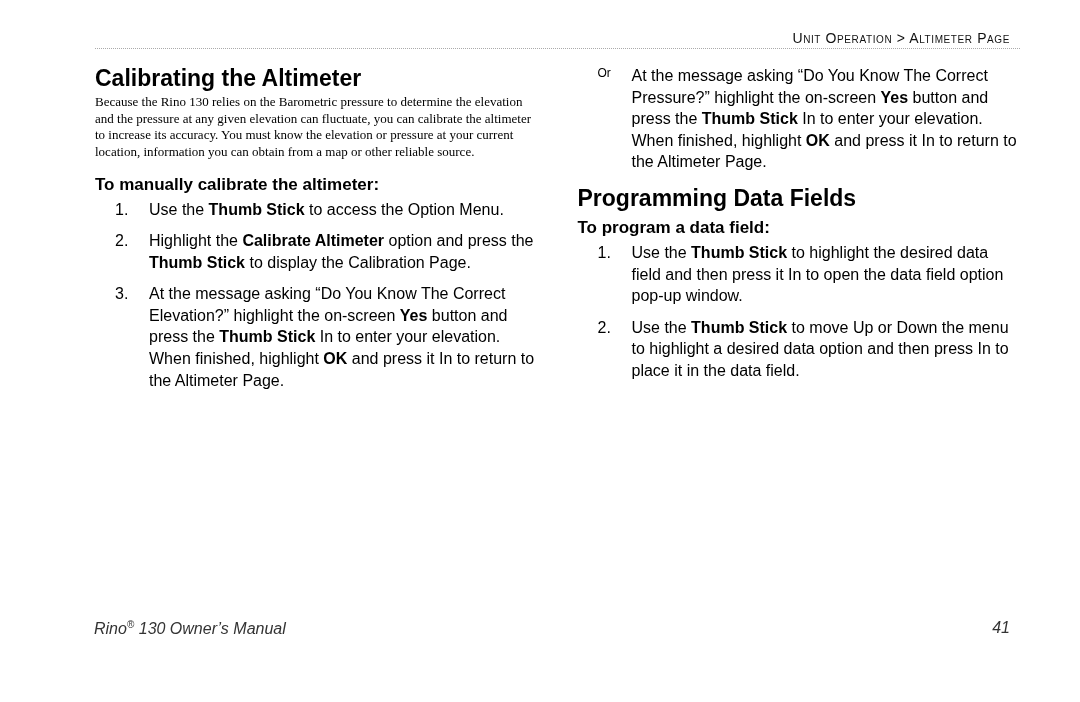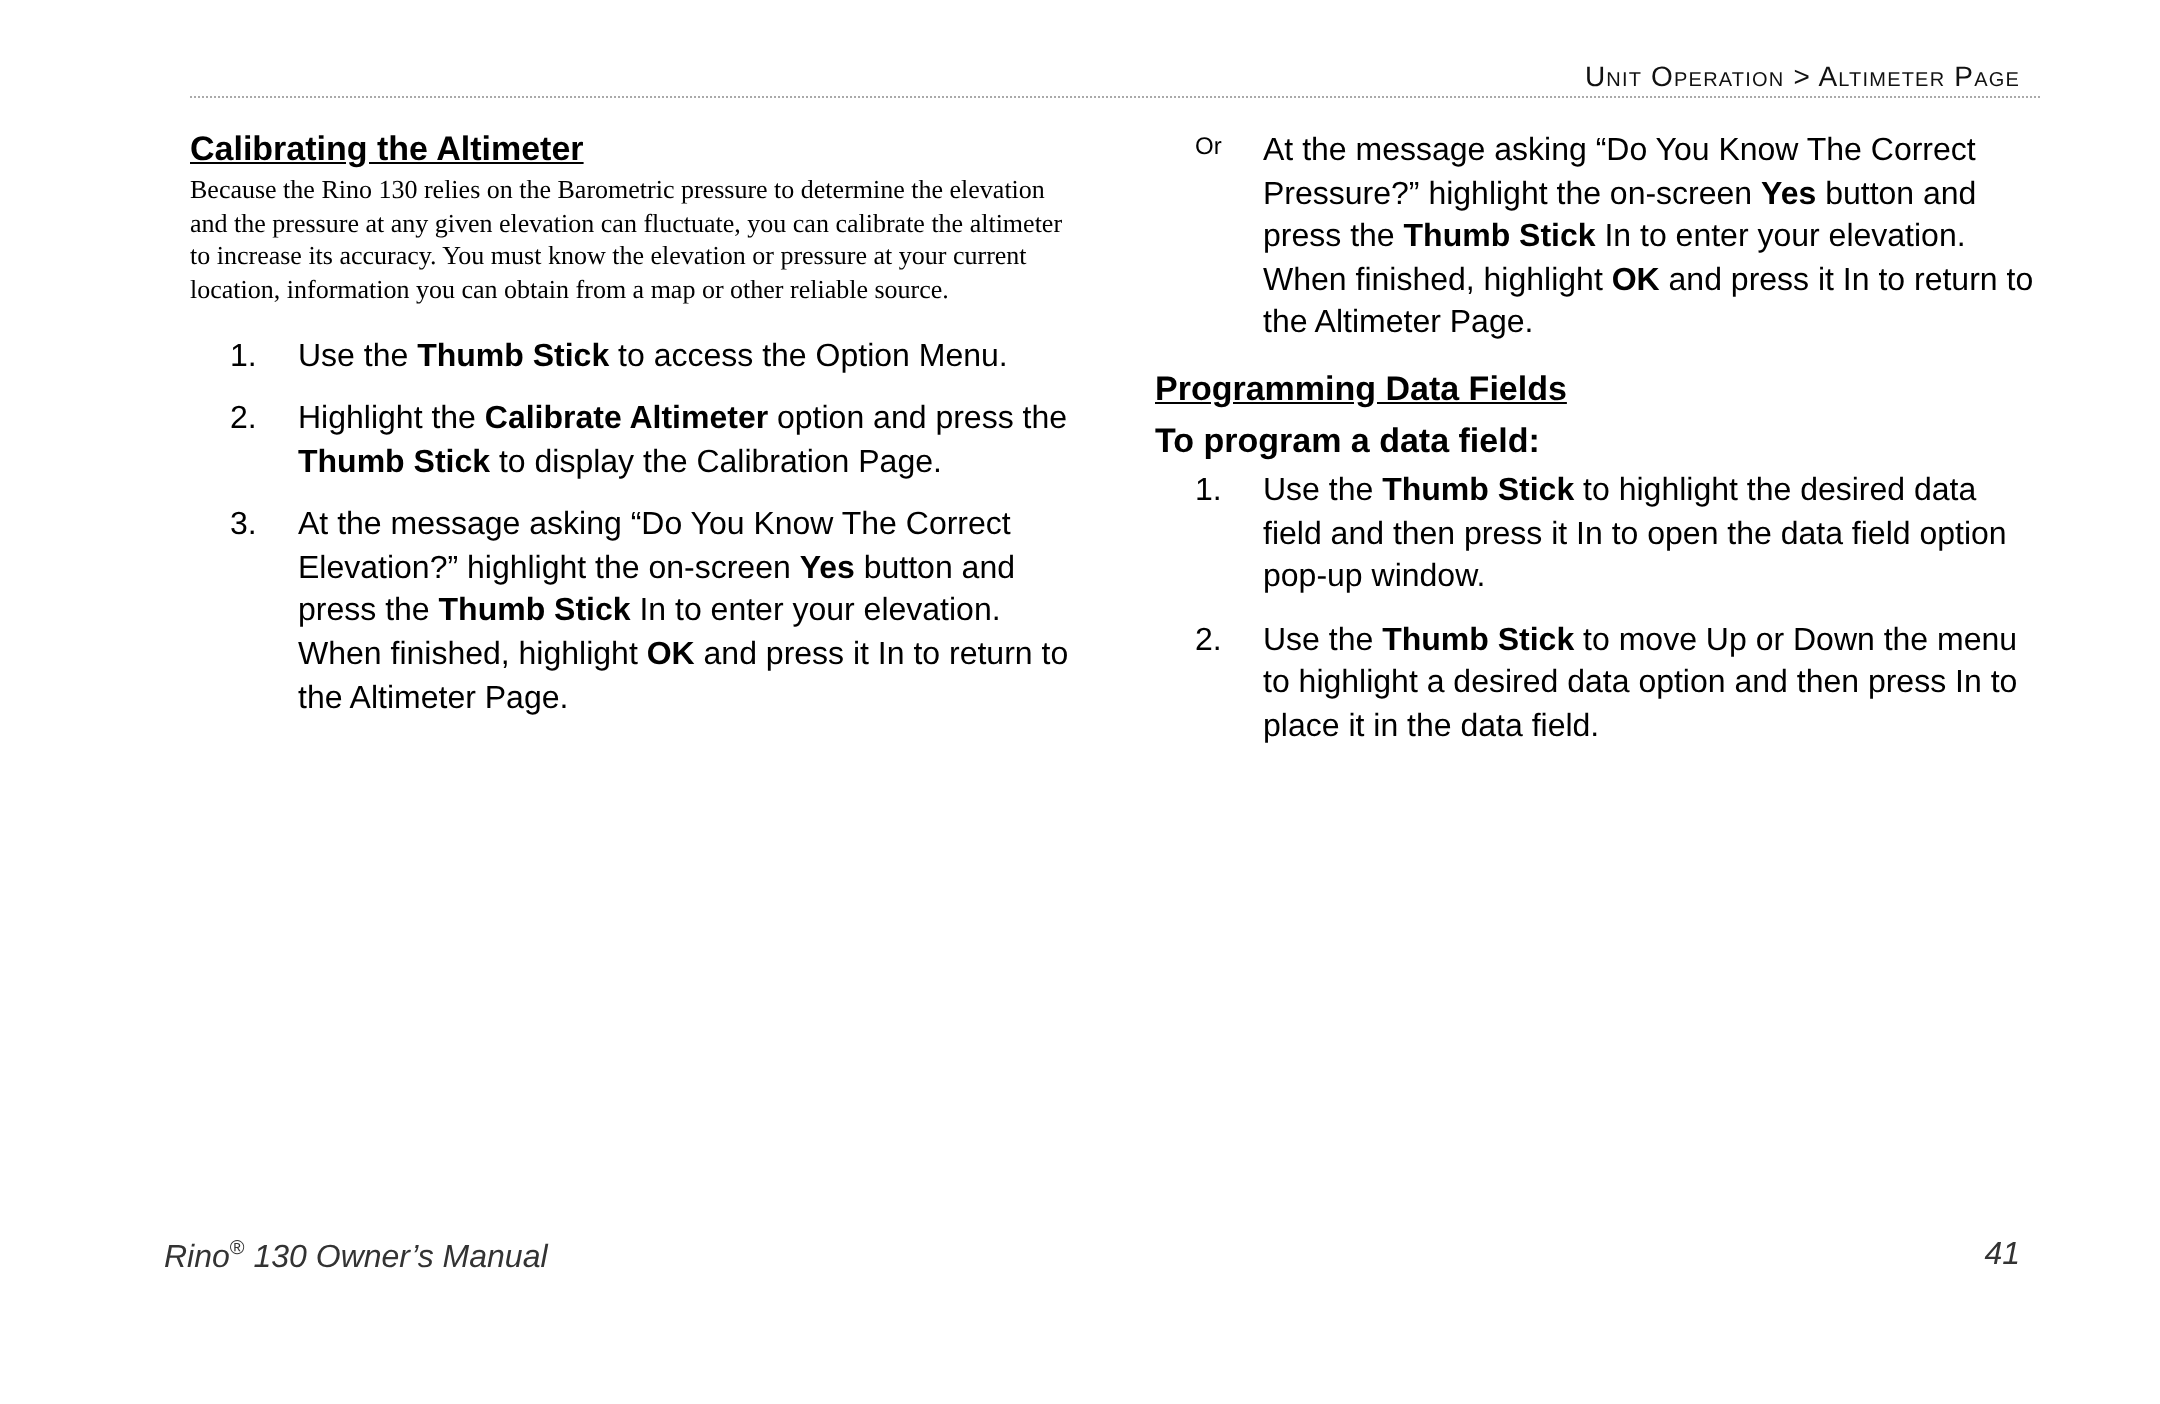--- a/index.html
+++ b/index.html
@@ -2,45 +2,46 @@
 <html><head>
   <meta charset="utf-8">
   <style>
     * { margin: 0; padding: 0; box-sizing: border-box; }
     html, body { width: 1080px; height: 702px; background: #fff; font-family: Arial, Helvetica, sans-serif; color: #000; }
     .page { position: relative; width: 1080px; height: 668px; padding: 30px 60px 35px 95px; }
     .breadcrumb { text-align: right; font-size: 14px; font-variant: small-caps; letter-spacing: 0.6px; color: #111; padding-right: 10px; }
     .hr { border-top: 1px dotted #aaa; margin-top: 2px; margin-bottom: 16px; }
     .columns { display: flex; gap: 40px; }
     .col { flex: 1 1 0; }
-    h2 { font-size: 17px; font-weight: bold; margin-bottom: 2px; text-decoration: underline; }
+    h2 { font-size: 23px; font-weight: bold; margin-bottom: 2px; }
     .body-serif { font-family: "Times New Roman", Times, serif; font-size: 13px; line-height: 1.28; margin-bottom: 14px; }
     h3 { font-size: 17px; font-weight: bold; margin-top: 6px; margin-bottom: 4px; }
     ol { list-style: none; margin-left: 20px; }
     ol li { position: relative; font-size: 16px; line-height: 1.35; margin-bottom: 10px; padding-left: 34px; }
     ol li .num { position: absolute; left: 0; top: 0; font-size: 16px; }
     ol li .pre { position: absolute; left: 0; top: 0; font-size: 12px; }
     .b { font-weight: bold; text-align: center; }
-    .footer { position: absolute; bottom: 30px; left: 82px; right: 70px; display: flex; justify-content: space-between; font-family: Arial, Helvetica, sans-serif; font-style: italic; font-size: 16px; color: #333; }
+    .footer { position: absolute; bottom: 30px; left: 94px; right: 70px; display: flex; justify-content: space-between; font-family: Arial, Helvetica, sans-serif; font-style: italic; font-size: 16px; color: #333; }
     .footer .pg { }
     .footer .reg { font-size: 10px; vertical-align: super; font-style: normal; }
   </style>
 </head>
 <body>
 
 <div class="page">
   <div class="breadcrumb">
     <span>Unit Operation</span><span> &gt; </span><span>Altimeter Page</span>
   </div>
   <div class="hr"></div>
 
   <div class="columns">
     <div class="col">
       <h2>Calibrating the Altimeter</h2>
       <p class="body-serif">Because the Rino 130 relies on the Barometric pressure to determine the elevation and the pressure at any given elevation can fluctuate, you can calibrate the altimeter to increase its accuracy. You must know the elevation or pressure at your current location, information you can obtain from a map or other reliable source.</p>
+      <h3>To manually calibrate the altimeter:</h3>
       <ol>
           <li><span class="num">1.</span><span>Use the </span><span class="b">Thumb Stick</span><span> to access the Option Menu.</span></li>
           <li><span class="num">2.</span><span>Highlight the </span><span class="b">Calibrate Altimeter</span><span> option and press the </span><span class="b">Thumb Stick</span><span> to display the Calibration Page.</span></li>
           <li><span class="num">3.</span><span>At the message asking “Do You Know The Correct Elevation?” highlight the on-screen </span><span class="b">Yes</span><span> button and press the </span><span class="b">Thumb Stick</span><span> In to enter your elevation. When finished, highlight </span><span class="b">OK</span><span> and press it In to return to the Altimeter Page.</span></li>
         </ol>
     </div>
 
     <div class="col">
       <ol>
         <li><span class="pre"> Or</span><span>At the message asking “Do You Know The Correct Pressure?” highlight the on-screen </span><span class="b">Yes</span><span> button and press the </span><span class="b">Thumb Stick</span><span> In to enter your elevation. When finished, highlight </span><span class="b">OK</span><span> and press it In to return to the Altimeter Page.</span></li>

